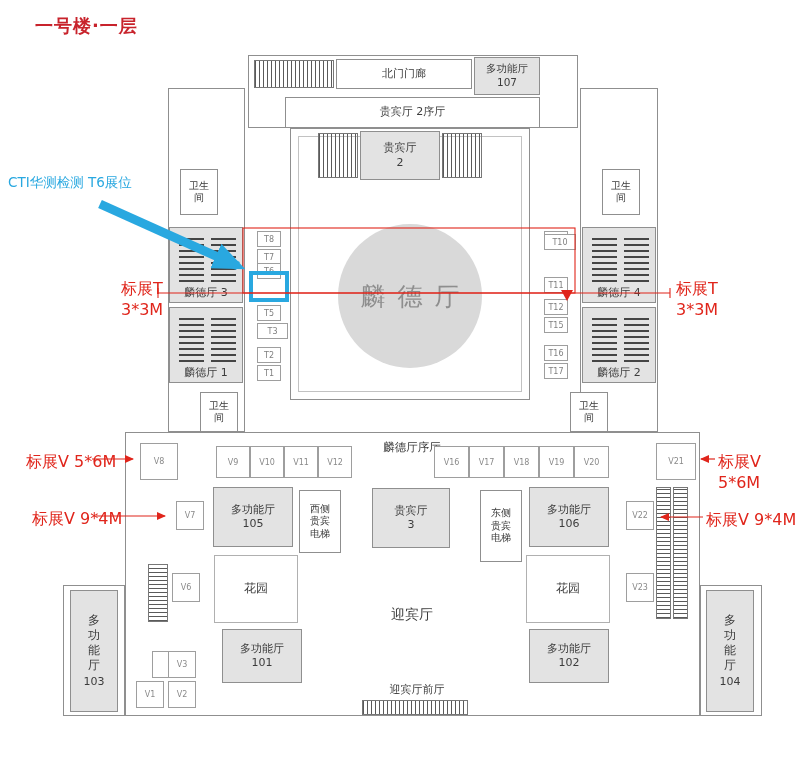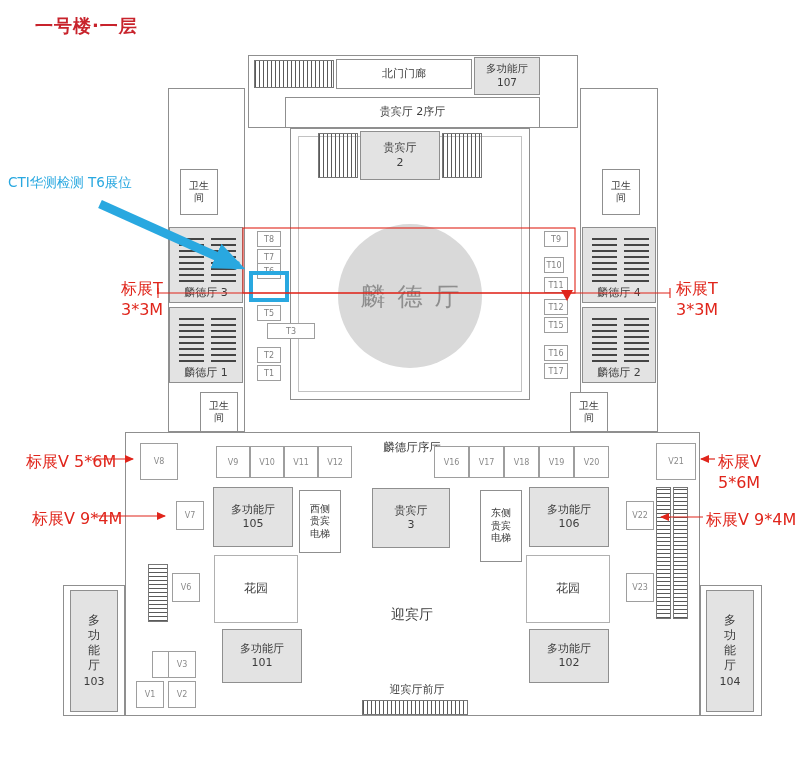--- a/index.html
+++ b/index.html
@@ -99,26 +99,26 @@
   </div>
 
   <div class="abs cnt" style="left:338px;top:224px;width:144px;height:144px;border-radius:50%;background:var(--circle-fill,#d9d9d9)">
     <span class="circle-label">麟德厅</span>
   </div>
 
   <div class="abs booth tb" style="left:257px;top:231px;width:24px;height:16px">T8</div>
   <div class="abs booth tb" style="left:257px;top:249px;width:24px;height:16px">T7</div>
   <div class="abs booth tb" style="left:257px;top:263px;width:24px;height:16px">T6</div>
   <div class="abs booth tb" style="left:257px;top:305px;width:24px;height:16px">T5</div>
-  <div class="abs booth tb" style="left:267px;top:323px;width:48px;height:16px">T3</div>
+  <div class="abs booth tb" style="left:257px;top:323px;width:31px;height:16px">T3</div>
   <div class="abs booth tb" style="left:257px;top:347px;width:24px;height:16px">T2</div>
   <div class="abs booth tb" style="left:257px;top:365px;width:24px;height:16px">T1</div>
 
   <div class="abs booth tb" style="left:544px;top:231px;width:24px;height:16px">T9</div>
-  <div class="abs booth tb" style="left:544px;top:257px;width:20px;height:16px">T10</div>
+  <div class="abs booth tb" style="left:544px;top:234px;width:32px;height:16px">T10</div>
   <div class="abs booth tb" style="left:544px;top:277px;width:24px;height:16px">T11</div>
   <div class="abs booth tb" style="left:544px;top:299px;width:24px;height:16px">T12</div>
   <div class="abs booth tb" style="left:544px;top:317px;width:24px;height:16px">T15</div>
   <div class="abs booth tb" style="left:544px;top:345px;width:24px;height:16px">T16</div>
   <div class="abs booth tb" style="left:544px;top:363px;width:24px;height:16px">T17</div>
 
   <div class="abs" style="left:249px;top:271px;width:40px;height:31px;border:4px solid var(--callout-blue,#29a8e0)"></div>
 
   <div class="abs cnt lbl" style="left:362px;top:439px;width:100px;height:16px;font-size:11.5px">麟德厅序厅</div>
   <div class="abs booth vb" style="left:140px;top:443px;width:38px;height:37px">V8</div>

